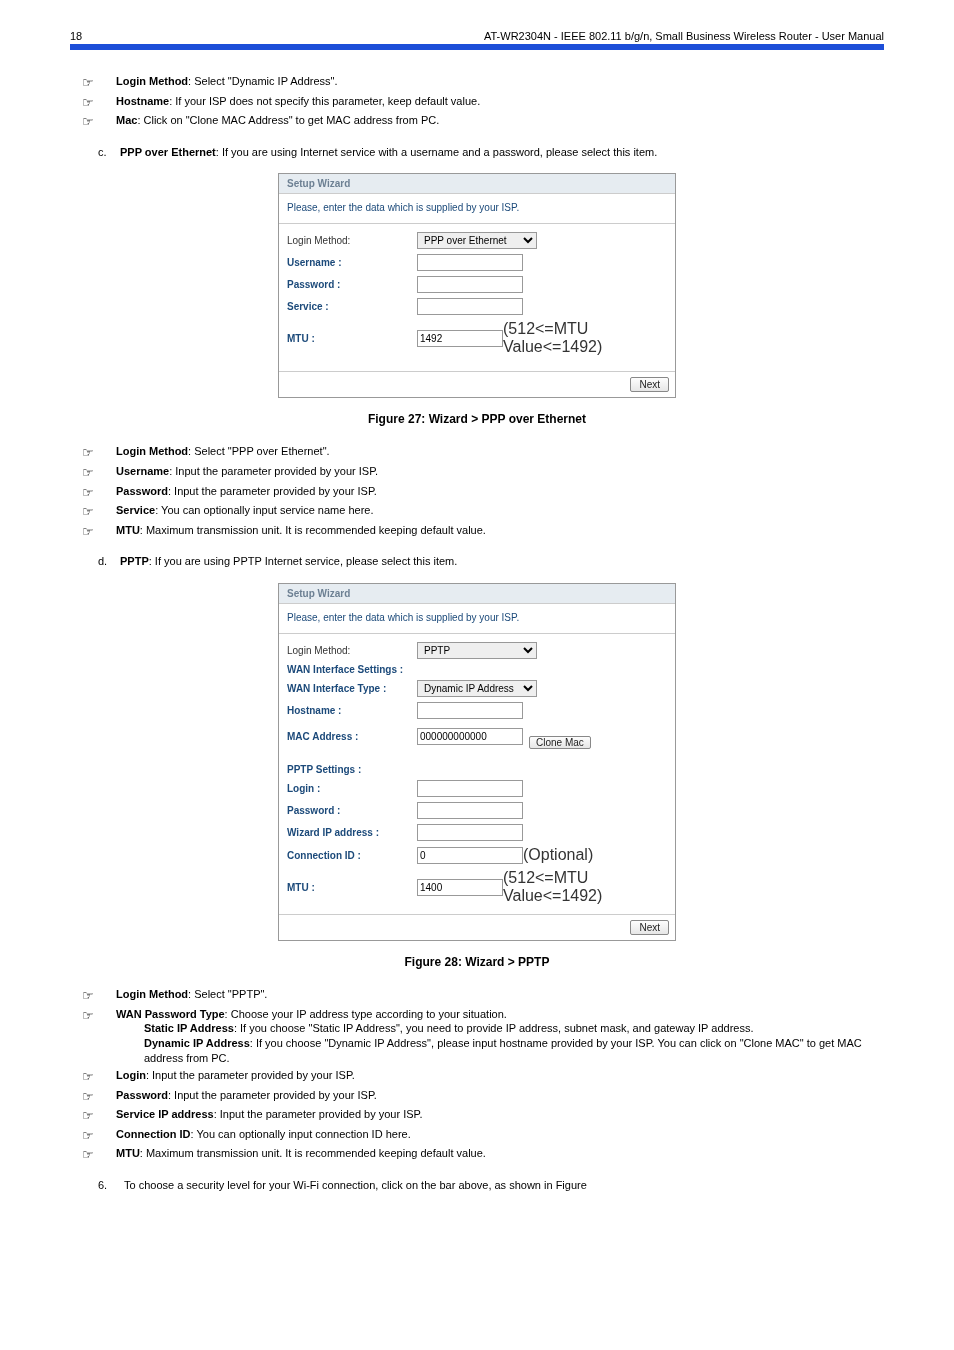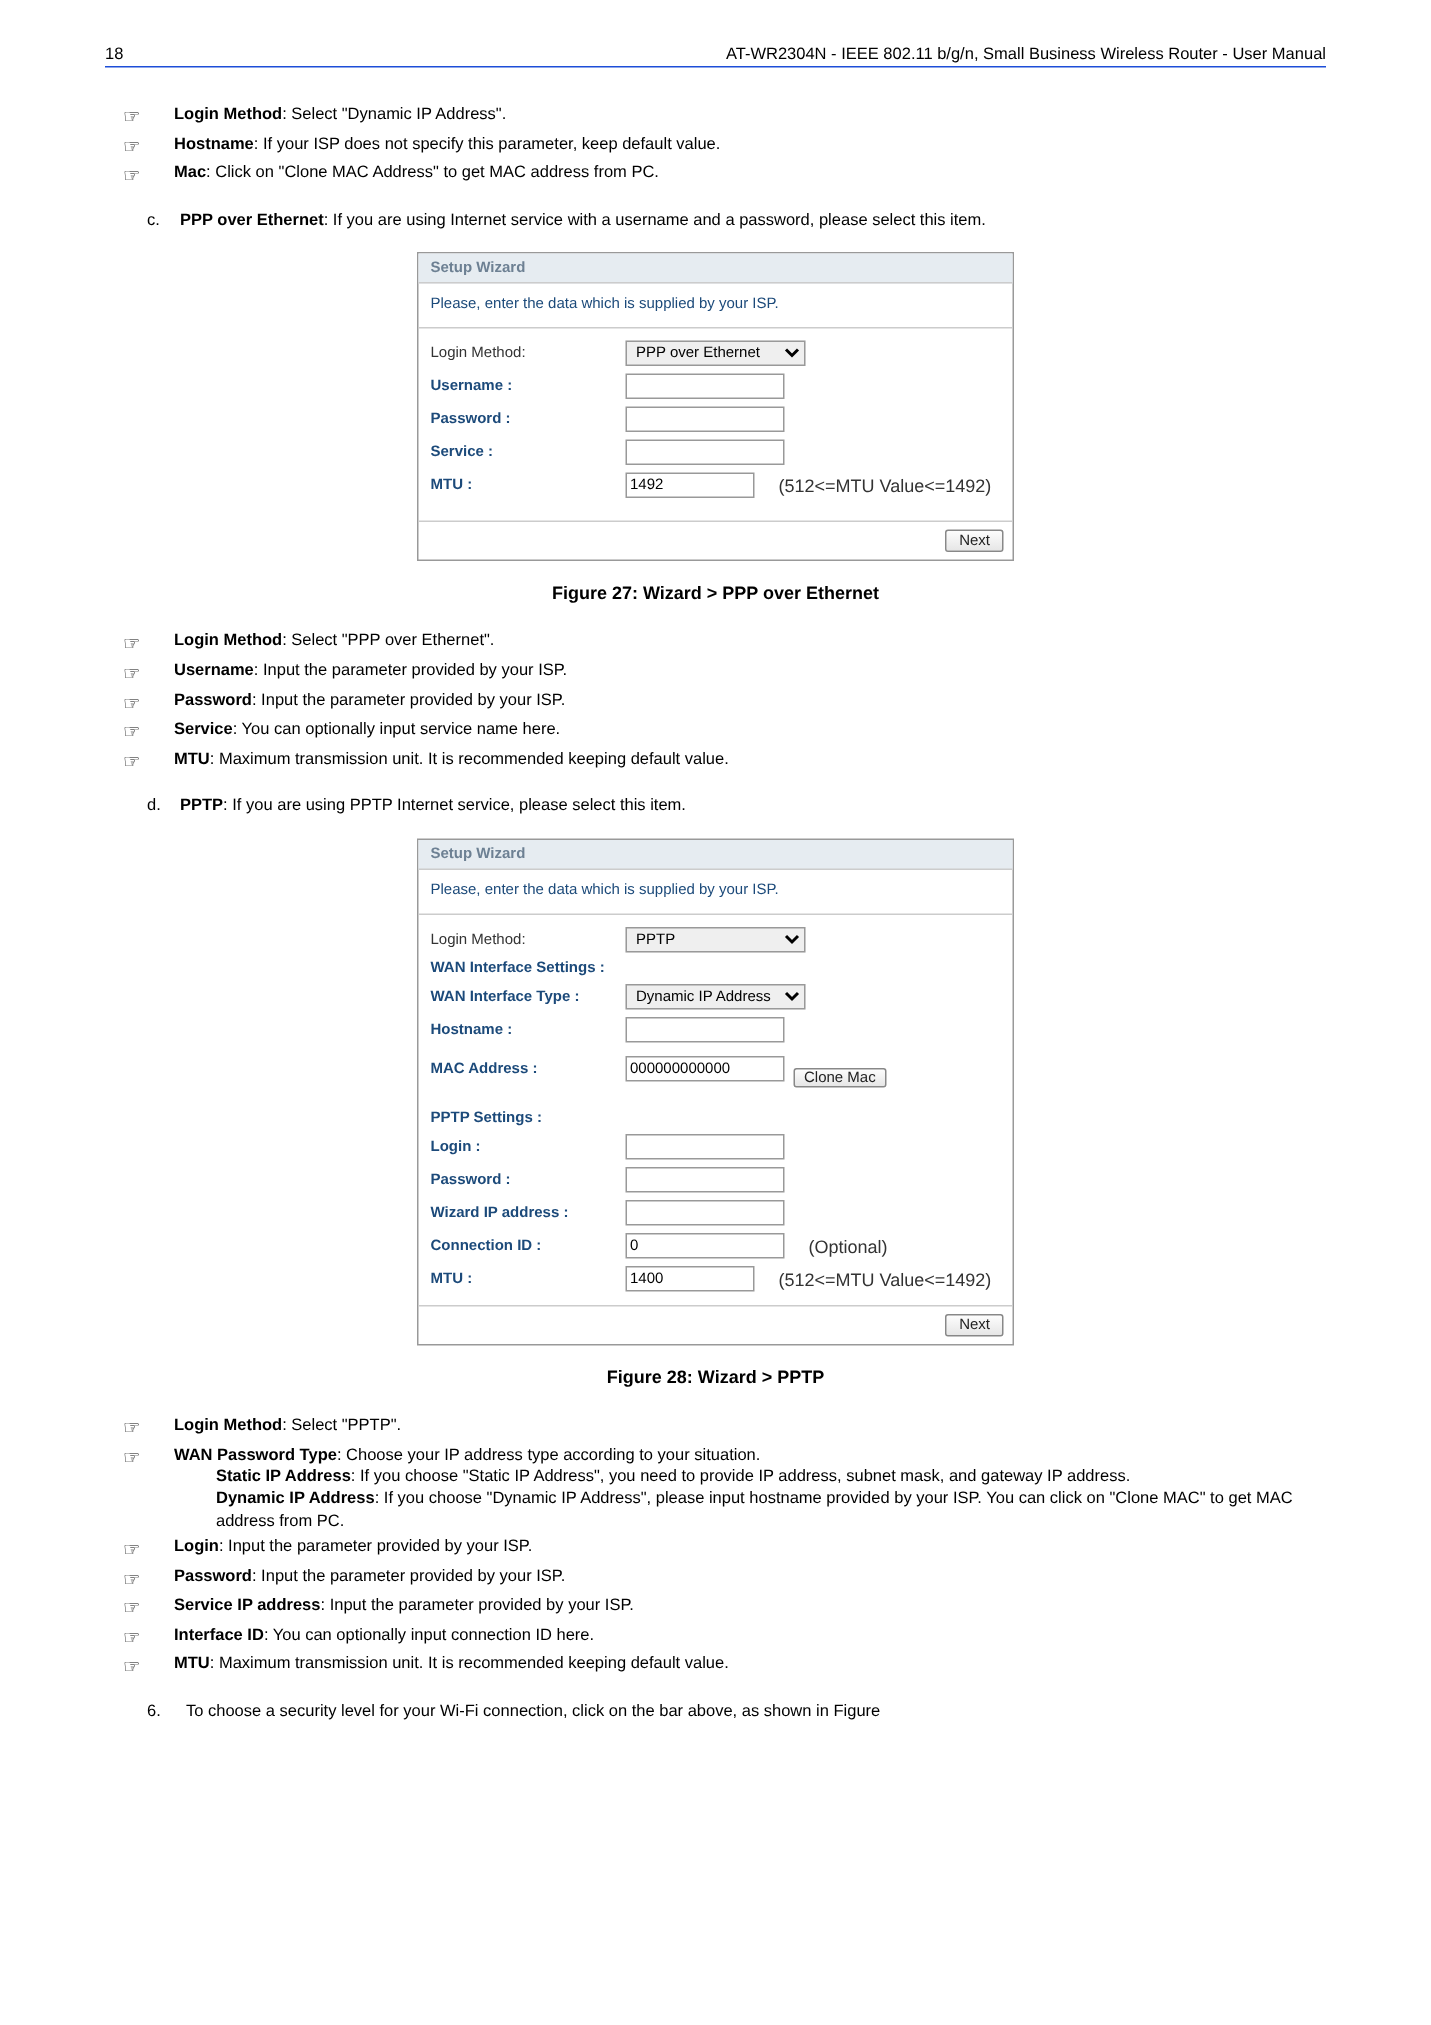--- a/index.html
+++ b/index.html
@@ -10,21 +10,21 @@
     margin: 0;
     padding: 0;
     width: 954px;
   }
   .page {
     padding: 30px 70px 30px 70px;
   }
   .header-row {
     display: flex;
     justify-content: space-between;
-    border-bottom: 1px solid #1d4ed8;
+    border-bottom: 6px solid #1d4ed8;
     padding-bottom: 2px;
     margin-bottom: 24px;
   }
   .page-num {
     font-size: 11px;
   }
   .header-title {
     font-size: 11px;
   }
   .fig-caption {
@@ -131,23 +131,23 @@
     background: #fff;
   }
   select.form-input {
     height: 17px;
     background: #efefef;
   }
   .w120 { width: 120px; }
   .w100 { width: 100px; }
   .w80  { width: 80px; }
   .hint-text {
-    font-size: 12px;
+    font-size: 16px;
     color: #333;
-    margin-left: 16px;
+    margin-left: 0;
   }
   .dialog-footer {
     display: flex;
     justify-content: flex-end;
     padding: 5px 6px;
   }
   .btn {
     border: 1px solid #888;
     background: linear-gradient(#fdfdfd,#e6e6e6);
     font-size: 10px;
@@ -350,21 +350,21 @@
     <div class="bullet-row">
         <span class="bullet-icon">☞</span>
         <span class="bullet-text"><span class="b">Password</span><span>: Input the parameter provided by your ISP.</span></span>
       </div>
     <div class="bullet-row">
         <span class="bullet-icon">☞</span>
         <span class="bullet-text"><span class="b">Service IP address</span><span>: Input the parameter provided by your ISP.</span></span>
       </div>
     <div class="bullet-row">
         <span class="bullet-icon">☞</span>
-        <span class="bullet-text"><span class="b">Interface ID</span><span>: You can optionally input connection ID here.</span></span>
+        <span class="bullet-text"><span class="b">Connection ID</span><span>: You can optionally input connection ID here.</span></span>
       </div>
     <div class="bullet-row">
         <span class="bullet-icon">☞</span>
         <span class="bullet-text"><span class="b">MTU</span><span>: Maximum transmission unit. It is recommended keeping default value.</span></span>
       </div>
   </div>
 
   <div class="numlist">
     <div class="numlist-row">
       <span class="num-label">6.</span>

